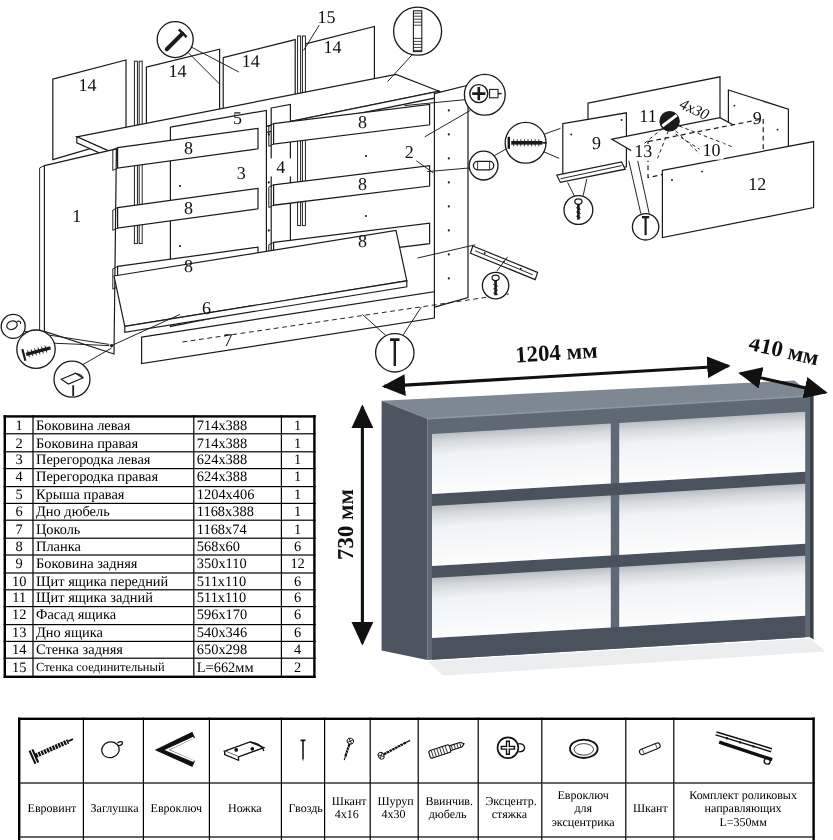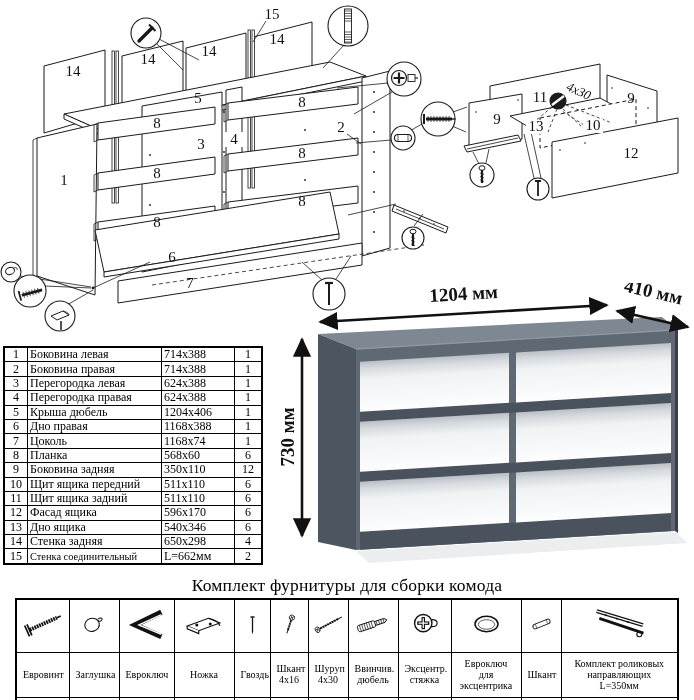--- a/index.html
+++ b/index.html
@@ -316,27 +316,27 @@
           <td class="q">1</td>
         </tr>
         <tr>
           <td class="n">4</td>
           <td class="name">Перегородка правая</td>
           <td class="s">624x388</td>
           <td class="q">1</td>
         </tr>
         <tr>
           <td class="n">5</td>
-          <td class="name">Крыша дюбель</td>
+          <td class="name">Крыша правая</td>
           <td class="s">1204x406</td>
           <td class="q">1</td>
         </tr>
         <tr>
           <td class="n">6</td>
-          <td class="name">Дно правая</td>
+          <td class="name">Дно дюбель</td>
           <td class="s">1168x388</td>
           <td class="q">1</td>
         </tr>
         <tr>
           <td class="n">7</td>
           <td class="name c">Цоколь</td>
           <td class="s">1168x74</td>
           <td class="q">1</td>
         </tr>
         <tr>
@@ -383,21 +383,20 @@
         </tr>
         <tr>
           <td class="n">15</td>
           <td class="name sm">Стенка соединительный</td>
           <td class="s">L=662мм</td>
           <td class="q">2</td>
         </tr>
       </tbody>
 </table>
 
-<div class="hw-title">Комплект фурнитуры для сборки комода</div>
 <table class="hw">
   <colgroup>
         <col style="width: 53px;">
         <col style="width: 50px;">
         <col style="width: 55px;">
         <col style="width: 60px;">
         <col style="width: 36px;">
         <col style="width: 38px;">
         <col style="width: 40px;">
         <col style="width: 50px;">

